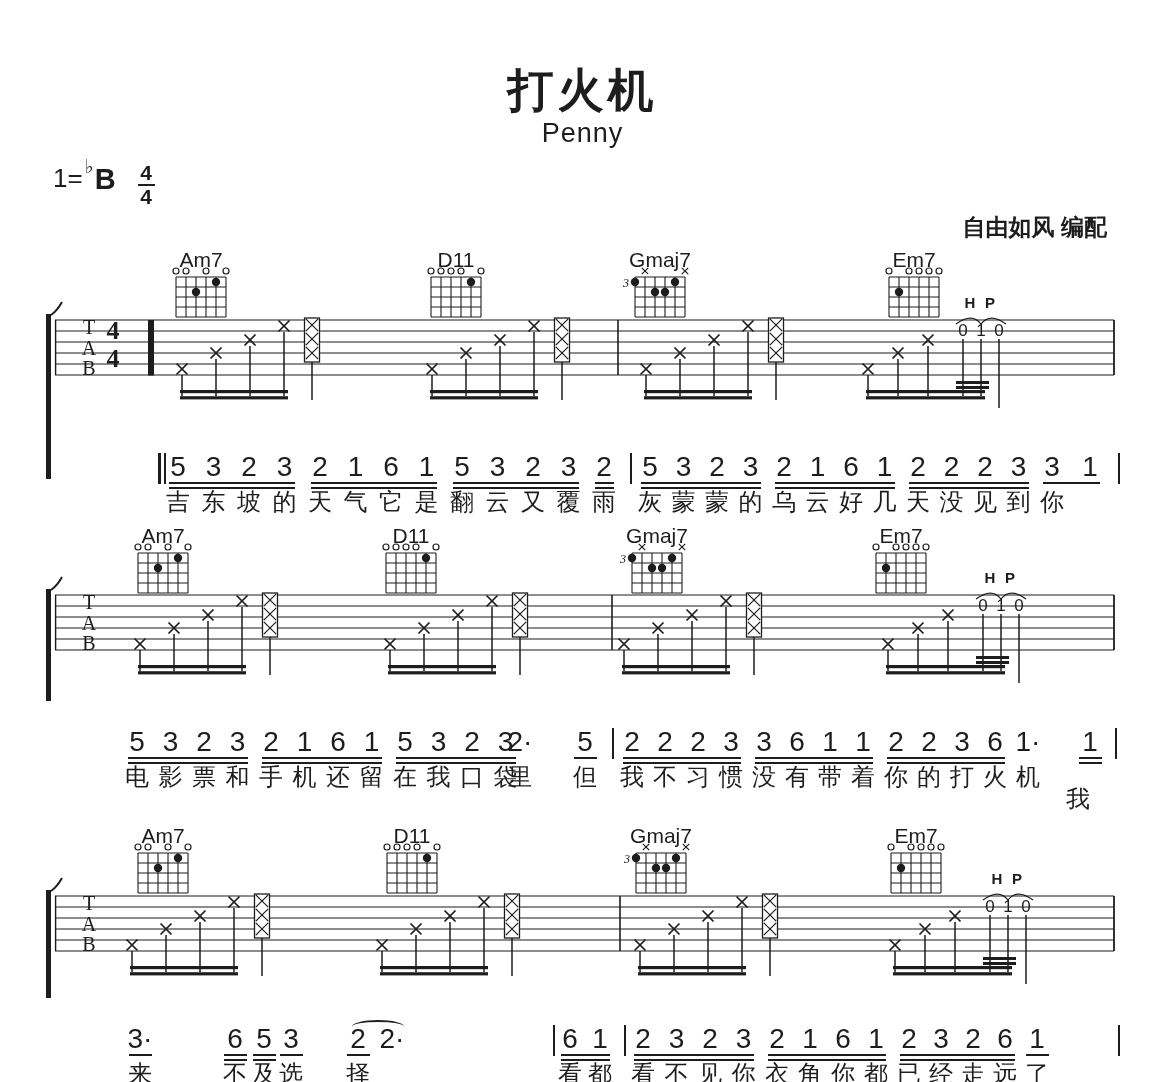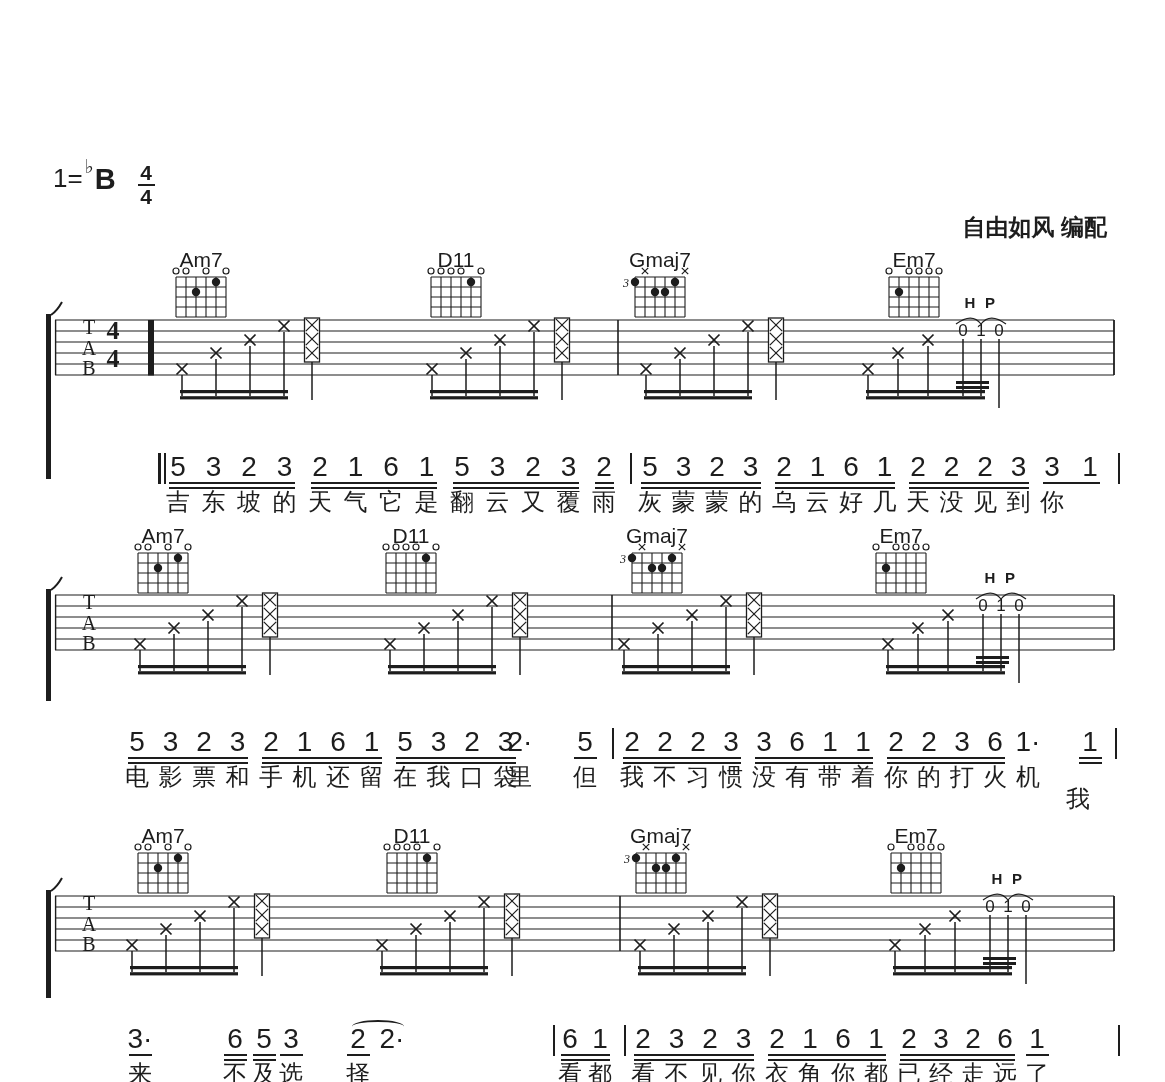--- a/index.html
+++ b/index.html
@@ -22,20 +22,22 @@
   .lyr{position:absolute;width:30px;text-align:center;font-size:24px;line-height:26px;}
   .uline{position:absolute;height:2.2px;background:#1d1d1d;}
   .jbar{position:absolute;width:2px;background:#1d1d1d;height:31px;}
   .jbar.heavy{width:3.4px;}
   .tie{position:absolute;height:11px;border-top:2px solid #1d1d1d;border-radius:50% 50% 0 0;}
 </style>
 </head>
 <body>
 
 <div class="page">
+  <div class="title">打火机</div>
+  <div class="subtitle">Penny</div>
   <div class="keyline">
     <span>1=</span>
       <span class="flat">♭</span>
       <span class="keyletter">B</span>
     <span class="frac">
       <span>4</span>
       <span class="fbar"></span>
       <span>4</span>
     </span>
   </div>

